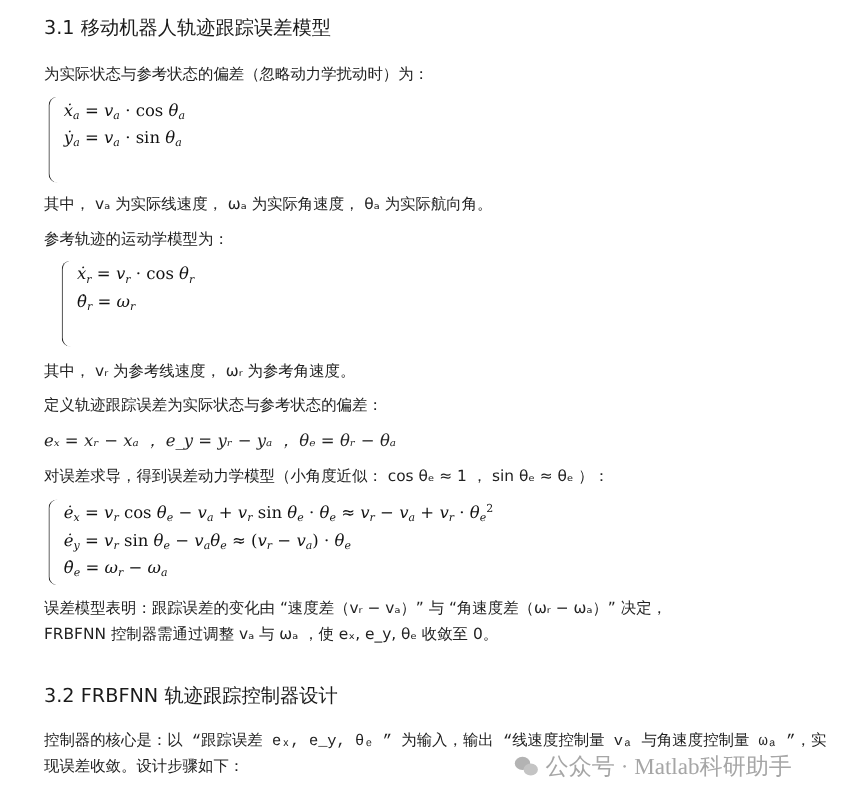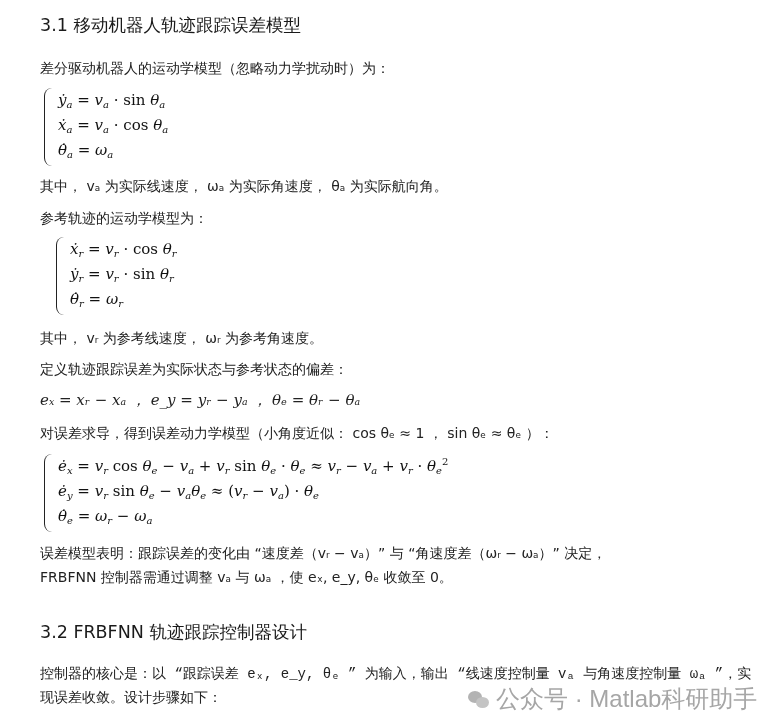--- a/index.html
+++ b/index.html
@@ -19,49 +19,47 @@
   .brace::before, .brace::after { content: ""; position: absolute; left: -6px; width: 6px; height: 2px; background: #fff; }
   .sys .row {
     position: relative; left: 14px; height: 25px; line-height: 25px;
     font-family: "DejaVu Serif", "Liberation Serif", serif; font-size: 15px; color: #111; white-space: nowrap;
   }
   .sys .row i { font-style: italic; }
   sub { font-size: 10px; vertical-align: -3px; line-height: 0; }
   sup { font-size: 10px; vertical-align: 6px; line-height: 0; }
   .bold { font-weight: 400; }
   .wm {
-    position: absolute; left: 468px; top: 683px; font-size: 24px; color: #a6a6a6; white-space: nowrap;
-    font-family: Liberation Sans, sans-serif;
+    position: absolute; left: 468px; top: 683px; font-size: 21px; color: #a6a6a6; white-space: nowrap;
+    font-family: Liberation Serif, serif;
   }
   .wm .ic { display: inline-block; width: 22px; height: 18px; position: relative; vertical-align: -2px; margin-right: 6px; }
   .wm .ic span { position: absolute; background: #b3b3b3; border-radius: 50%; }
 </style>
 </head>
 <body>
 
 <div class="h" style="top:13px;">
   <span>3.1 移动机器人轨迹跟踪误差模型</span>
 </div>
 
-<div class="p" style="top:57px;">差分驱动机器人的运动学模型（忽略动力学扰动时）为：</div>
+<div class="p" style="top:57px;">为实际状态与参考状态的偏差（忽略动力学扰动时）为：</div>
 
 <div class="sys" style="top:88px; height:78px;">
   <div class="brace"></div>
+  <div class="row"><i>ẋ</i><sub><i>a</i></sub> = <i>v</i><sub><i>a</i></sub> · cos <i>θ</i><sub><i>a</i></sub></div>
   <div class="row"><i>ẏ</i><sub><i>a</i></sub> = <i>v</i><sub><i>a</i></sub> · sin <i>θ</i><sub><i>a</i></sub></div>
-  <div class="row"><i>ẋ</i><sub><i>a</i></sub> = <i>v</i><sub><i>a</i></sub> · cos <i>θ</i><sub><i>a</i></sub></div>
-  <div class="row"><i>θ̇</i><sub><i>a</i></sub> = <i>ω</i><sub><i>a</i></sub></div>
 </div>
 
 <div class="p" style="top:175px;">其中， vₐ 为实际线速度， ωₐ 为实际角速度， θₐ 为实际航向角。</div>
 <div class="p" style="top:207px;">参考轨迹的运动学模型为：</div>
 
 <div class="sys" style="top:237px; height:78px;margin-left:12px;">
   <div class="brace"></div>
   <div class="row"><i>ẋ</i><sub><i>r</i></sub> = <i>v</i><sub><i>r</i></sub> · cos <i>θ</i><sub><i>r</i></sub></div>
-  <div class="row"><i>ẏ</i><sub><i>r</i></sub> = <i>v</i><sub><i>r</i></sub> · sin <i>θ</i><sub><i>r</i></sub></div>
   <div class="row"><i>θ̇</i><sub><i>r</i></sub> = <i>ω</i><sub><i>r</i></sub></div>
 </div>
 
 <div class="p" style="top:327px;">其中， vᵣ 为参考线速度， ωᵣ 为参考角速度。</div>
 
 <div class="p" style="top:358px;">
   <span>定义</span><span class="bold">轨迹跟踪误差</span><span>为实际状态与参考状态的偏差：</span>
 </div>
 
 <div class="p m" style="top:389px;">eₓ = xᵣ − xₐ ， e_y = yᵣ − yₐ ， θₑ = θᵣ − θₐ</div>

